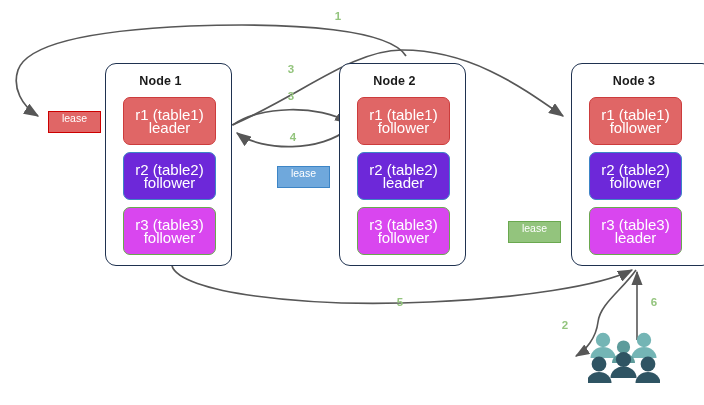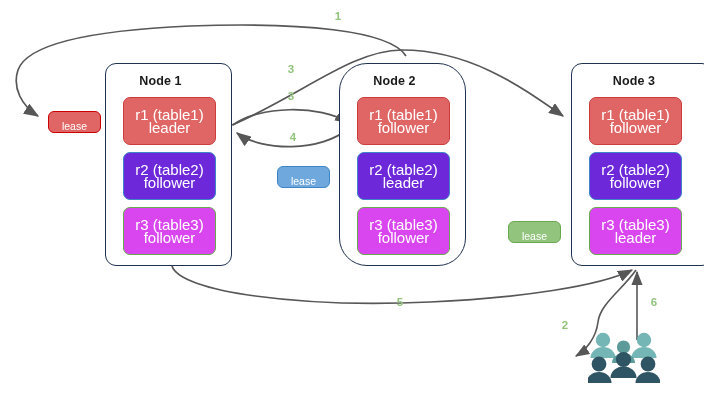--- a/index.html
+++ b/index.html
@@ -52,23 +52,23 @@
     text-align: center;
   }
   .replica .ln { display: block; }
   .rep-red   { background: #e06666; border: 1.4px solid #cc3c3c; }
   .rep-blue  { background: #6d28d9; border: 1.4px solid #3d85c6; }
   .rep-green { background: #d946ef; border: 1.4px solid #6aa84f; }
 
   .lease {
     position: absolute;
     box-sizing: border-box;
-    border-radius: 6px;
+    border-radius: 0;
     display: flex;
-    align-items: flex-end;
+    align-items: flex-start;
     justify-content: center;
     color: #ffffff;
     font-size: 10.5px;
   }
   .lease-red   { background: #e06666; border: 1.4px solid #cc0000; }
   .lease-blue  { background: #6fa8dc; border: 1.4px solid #3d85c6; }
   .lease-green { background: #93c47d; border: 1.4px solid #6aa84f; }
 
   .step-label {
     position: absolute;
@@ -140,21 +140,21 @@
     <div class="replica rep-blue" style="left:17px; top:88px; width:93px; height:48px;">
       <span class="ln">r2 (table2)</span>
       <span class="ln">follower</span>
     </div>
     <div class="replica rep-green" style="left:17px; top:143px; width:93px; height:48px;">
       <span class="ln">r3 (table3)</span>
       <span class="ln">follower</span>
     </div>
   </div>
 
-  <div class="node-box" style="left:339px; top:63px; width:127px; height:203px;border-radius:28px;">
+  <div class="node-box" style="left:339px; top:63px; width:127px; height:203px;">
     <div class="node-title">Node 2</div>
     <div class="replica rep-red" style="left:17px; top:33px; width:93px; height:48px;">
       <span class="ln">r1 (table1)</span>
       <span class="ln">follower</span>
     </div>
     <div class="replica rep-blue" style="left:17px; top:88px; width:93px; height:48px;">
       <span class="ln">r2 (table2)</span>
       <span class="ln">leader</span>
     </div>
     <div class="replica rep-green" style="left:17px; top:143px; width:93px; height:48px;">

